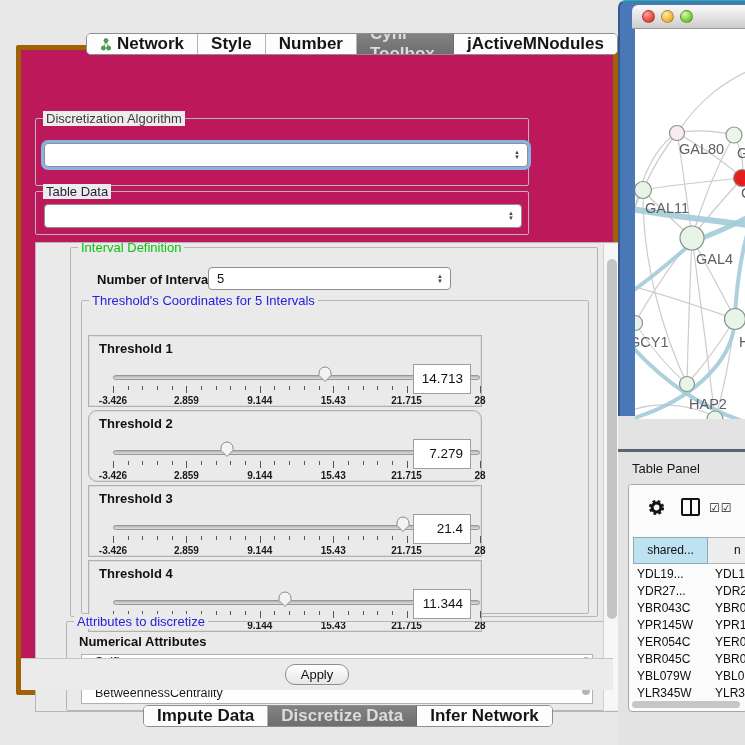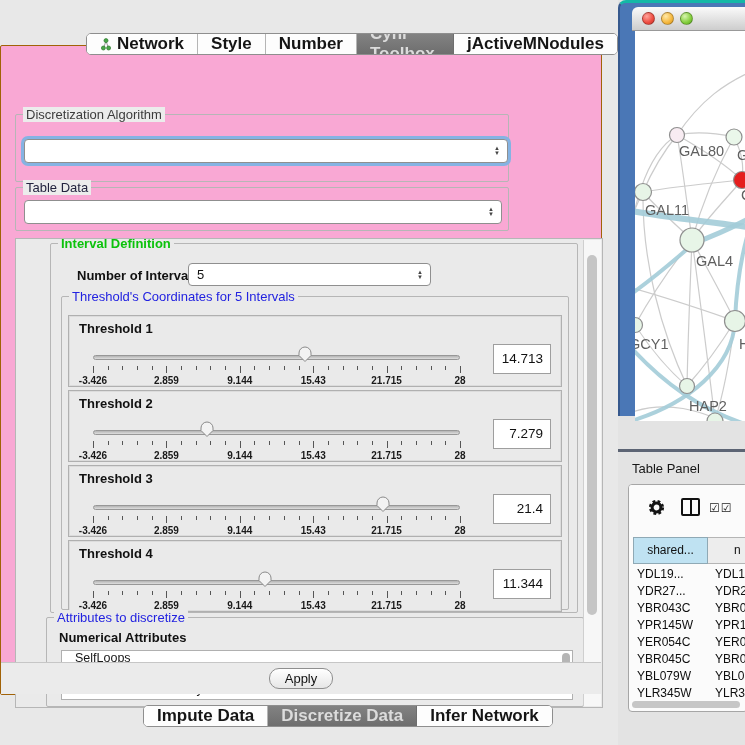--- a/index.html
+++ b/index.html
@@ -16,26 +16,26 @@
 
   .segtabs { position:absolute; display:flex; height:22px; background:#fdfdfd;
     border:1px solid #8e8e8e; border-radius:5px; overflow:hidden; z-index:20; }
   .seg { font-size:17px; font-weight:bold; color:#151515; line-height:20px; padding:0 13px;
     border-right:1px solid #b5b5b5; display:flex; align-items:center; gap:5px; background:#fdfdfd; cursor:default; }
   .seg:last-child { border-right:none; }
   .seg.sel { background:linear-gradient(#828282,#6e6e6e); color:#dcdcdc; border-right-color:#6e6e6e; }
   .segtabs.top { top:33px; left:86px; }
   .segtabs.bottom { top:705px; left:143px; }
 
-  .outer-panel { position:absolute; left:0; top:45px; width:602px; height:650px;
-    background:#f9a8d4; border:1px solid #a16207; border-radius:2px; }
+  .outer-panel { position:absolute; left:16px; top:45px; width:602px; height:650px;
+    background:#be185d; border:5px solid #a16207; border-radius:2px; }
 
   .grp { position:absolute; border:1px solid #b6b6b6; border-radius:2px; }
   .legend { position:absolute; top:-8px; left:7px; padding:0 3px; font-size:13px; background:#ececec; white-space:nowrap; }
-  .legend.green { color:#0bc20b;font-weight:bold; }
+  .legend.green { color:#0bc20b; }
   .legend.blue { color:#2222e0; }
   .legend.navy { color:#23233f; }
   .legend.gray { color:#3c3c3c; }
 
   .combo { position:absolute; background:#fff; border:1px solid #8f8f8f; border-radius:4px; font-size:13px; color:#111; }
   .combo .cval { position:absolute; left:8px; top:0; line-height:22px; white-space:nowrap; }
   .spin { position:absolute; right:7px; top:50%; transform:translateY(-50%); display:flex; flex-direction:column;
     align-items:center; font-size:6px; color:#444; line-height:5px; }
 
   .grp.algo { left:14px; top:68px; width:494px; height:68px; }
@@ -54,22 +54,22 @@
   .main-panel { position:absolute; left:14px; top:192px; width:588px; height:470px;
     background:#eaeaea; border:1px solid #b6b6b6; overflow:hidden; }
   .main-panel .legend { background:#eaeaea; }
 
   .grp.iv { left:34px; top:4px; width:528px; height:370px; }
   .noi-label { position:absolute; left:26px; top:24px; font-size:13px; font-weight:bold; color:#111; }
   .noi-spinner { left:137px; top:19px; width:243px; height:23px; }
 
   .grp.thr { left:10px; top:52px; width:508px; height:314px; }
 
-  .threshold-box { position:absolute; left:6px; width:494px; height:72px;
-    border:1px solid #b0b0b0; box-shadow:0 0 0 1px #dcdcdc inset; background:#eaeaea; }
+  .threshold-box { position:absolute; left:6px; width:394px; height:72px;
+    border:1px solid #b0b0b0; box-shadow:0 0 0 1px #dcdcdc inset; background:#eaeaea;margin-top:16px; }
   .th-label { position:absolute; left:10px; top:5px; font-size:13px; font-weight:bold; color:#111; }
   .track-zone { position:absolute; left:24px; top:26px; width:367px; height:44px; }
   .slider-track { position:absolute; left:0; top:13px; width:100%; height:5px; border:1px solid #979797;
     border-radius:3px; background:linear-gradient(#b3b3b3,#dedede); }
   .slider-thumb { position:absolute; top:3px; width:15px; height:18px; transform:translateX(-50%); }
   .tick { position:absolute; top:24px; width:1px; background:#555; }
   .tick.minor { height:4px; }
   .tick.major { height:7px; }
   .tick-label { position:absolute; top:33px; transform:translateX(-50%); font-size:10px; font-weight:bold;
     color:#1a1a1a; white-space:nowrap; }
@@ -87,21 +87,21 @@
   .vthumb { position:absolute; left:3px; top:15px; width:10px; height:360px; background:#c5c5c5; border-radius:5px; }
 
   .apply-bar { position:absolute; left:0; right:0; bottom:0; height:32px; border-top:1px solid #c6c6c6;
     background:#ebebeb; display:flex; align-items:center; justify-content:center; }
   .apply-btn { width:64px; height:21px; border:1px solid #8e8e8e; border-radius:10px;
     background:linear-gradient(#ffffff,#e6e6e6); font-size:13px; color:#111; font-family:inherit; }
 
   
   .right-col { position:absolute; left:618px; top:0; width:127px; height:745px; background:#e3e3e3; }
   .net-window { position:absolute; left:0; top:0; width:127px; height:416px; background:#4a77b6;
-    border-left:2px solid #36588d; border-top:3px solid #14b8a6; border-radius:8px 0 0 0; }
+    border-left:2px solid #36588d; border-top:1px solid #14b8a6; border-radius:8px 0 0 0; }
   .net-titlebar { position:absolute; left:12px; top:4px; width:115px; height:24px;
     background:linear-gradient(#fafafa,#cdcdcd); border-radius:6px 0 0 0; border-bottom:1px solid #999; }
   .light { position:absolute; top:5px; width:13px; height:13px; border-radius:50%; border:1px solid rgba(0,0,0,.28); }
   .light.red { left:10px; background:radial-gradient(circle at 35% 30%, #ffa49b, #ee4b40 60%, #bf352b); }
   .light.yellow { left:29px; background:radial-gradient(circle at 35% 30%, #ffe9a8, #f5b73d 60%, #d3931d); }
   .light.green { left:48px; background:radial-gradient(circle at 35% 30%, #d8f5ae, #83ce3c 60%, #57a51f); }
   .net-canvas { position:absolute; left:15px; top:28px; width:112px; height:390px; background:#fff; overflow:hidden; }
   .net-canvas svg { display:block; }
 
   .splitter { position:absolute; left:0; top:449px; width:127px; height:3px; background:#5c6474; }
@@ -228,21 +228,21 @@
                   <span class="tick-label" style="left:40%">9.144</span>
                   <span class="tick-label" style="left:60%">15.43</span>
                   <span class="tick-label" style="left:80%">21.715</span>
                   <span class="tick-label" style="left:100%">28</span>
                   <span class="slider-thumb" style="left:57.72%"><svg width="15" height="18" viewBox="0 0 15 18">
                       <path d="M1.5 8 A6 6 0 0 1 13.5 8 V10.5 L7.5 16.5 L1.5 10.5 Z" fill="#f3f3f3" stroke="#8a8a8a"></path>
                     </svg></span>
                 </div>
                 <div class="value-box">14.713</div>
               </div>
-              <div class="threshold-box" style="top: 93px;">
+              <div class="threshold-box" style="top: 93px; border-radius: 9px;">
                 <div class="th-label">Threshold 2</div>
                 <div class="track-zone">
                   <div class="slider-track"></div>
                   <span class="tick major" style="left:0.00%"></span>
                   <span class="tick minor" style="left:4.00%"></span>
                   <span class="tick minor" style="left:8.00%"></span>
                   <span class="tick minor" style="left:12.00%"></span>
                   <span class="tick minor" style="left:16.00%"></span>
                   <span class="tick major" style="left:20.00%"></span>
                   <span class="tick minor" style="left:24.00%"></span>

